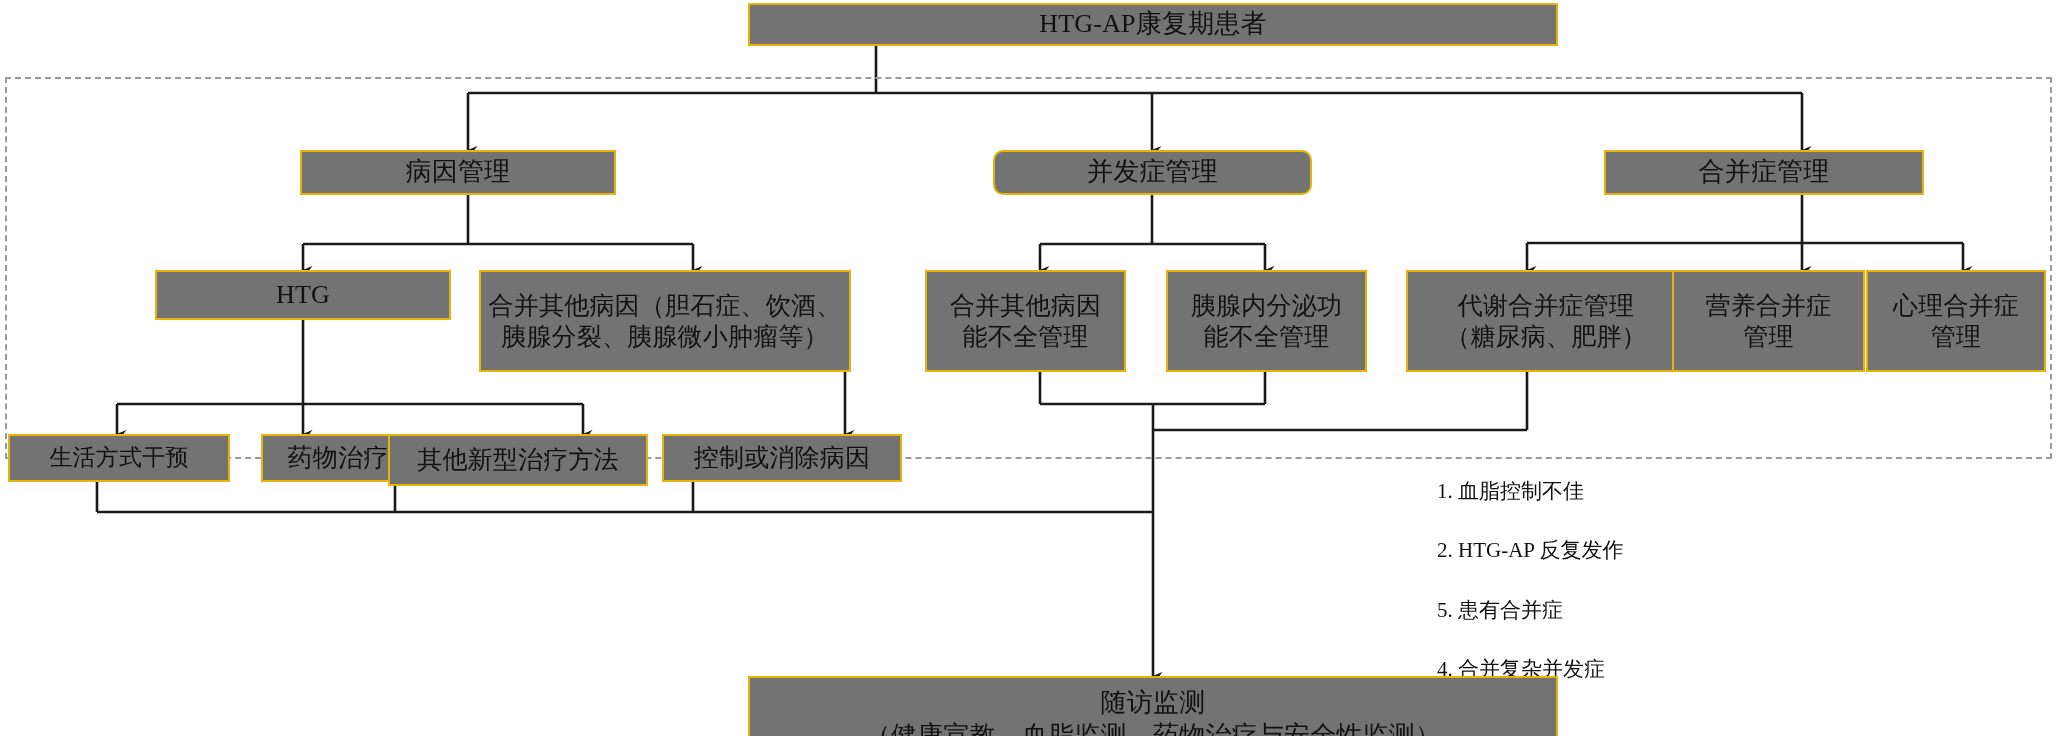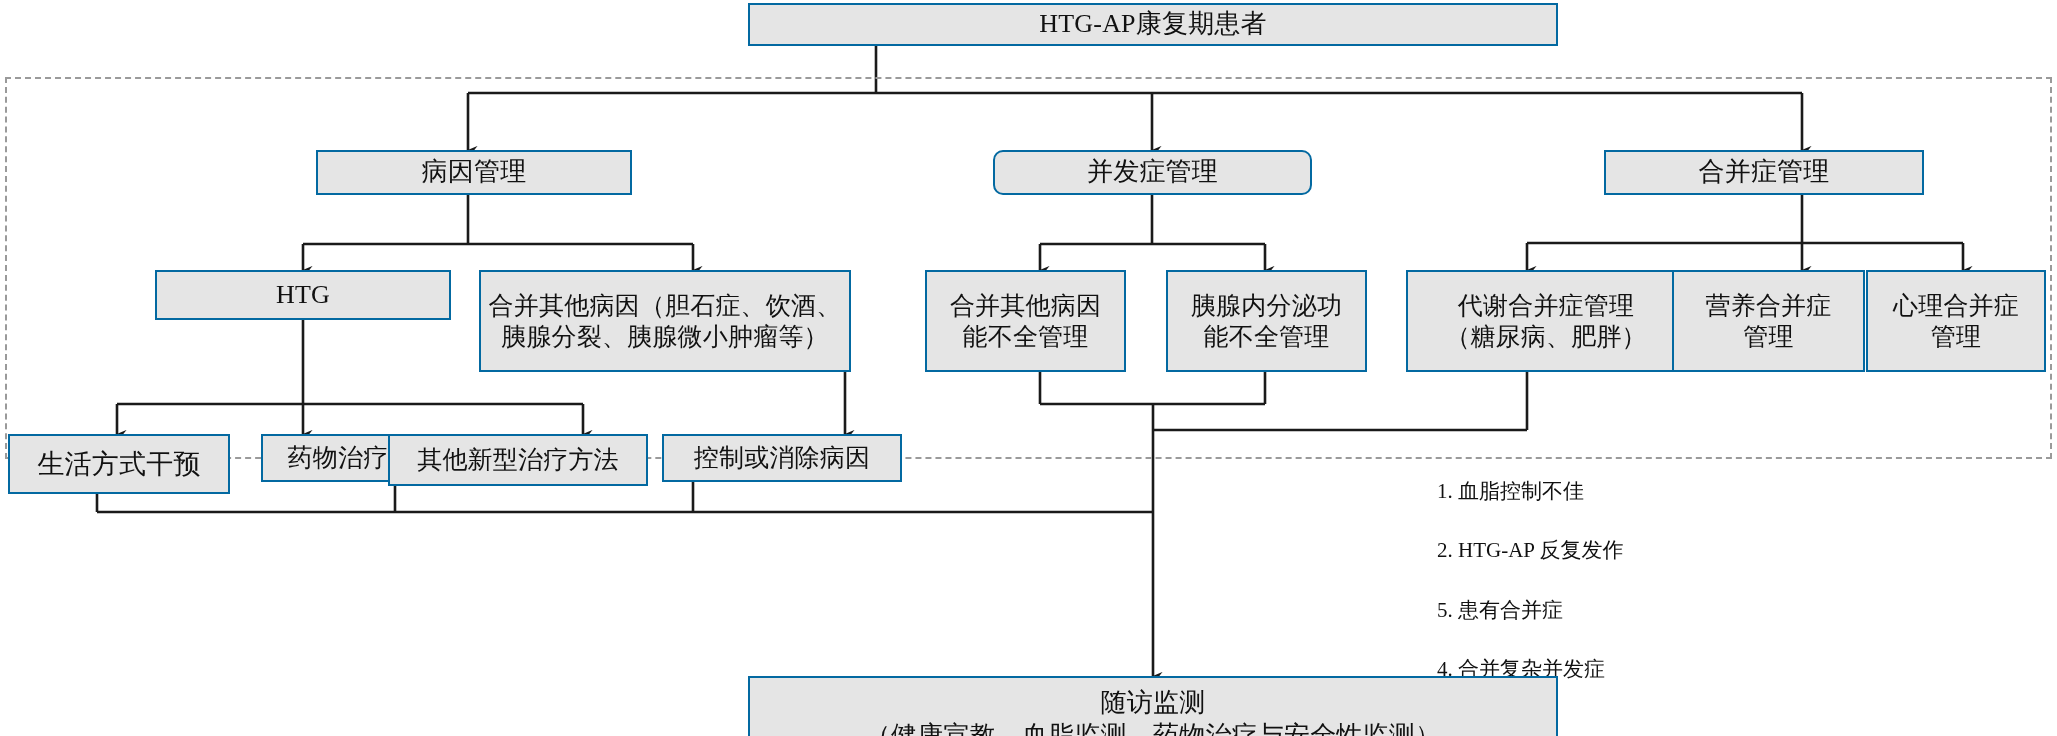--- a/index.html
+++ b/index.html
@@ -18,22 +18,22 @@
   svg#wires {
     position: absolute;
     left: 0; top: 0;
     width: 2057px;
     height: 736px;
     pointer-events: none;
   }
   .node {
     position: absolute;
     box-sizing: border-box;
-    border: 2px solid #0369a1;
-    background: #e5e5e5;
+    border: 2px solid #eab308;
+    background: #737373;
     display: flex;
     align-items: center;
     justify-content: center;
     text-align: center;
     color: #111111;
     line-height: 1.26;
     white-space: pre-line;
     letter-spacing: 0.2px;
   }
   .dashed-region {
@@ -110,41 +110,41 @@
 
       <path d="M1527,372 L1527,430"></path>
       <path d="M1153,430 L1527,430"></path>
     </g>
   </svg>
 
   <div class="dashed-region" style="left:5px; top:77px; width:2047px; height:382px;"></div>
 
   <div class="node" style="left:748px; top:3px; width:810px; height:43px; font-size:26px;">HTG-AP康复期患者</div>
 
-  <div class="node" style="left:316px; top:150px; width:316px; height:45px; font-size:26px;">病因管理</div>
+  <div class="node" style="left:300px; top:150px; width:316px; height:45px; font-size:26px;">病因管理</div>
   <div class="node" style="left:993px; top:150px; width:319px; height:45px; font-size:26px;border-radius:10px;">并发症管理</div>
   <div class="node" style="left:1604px; top:150px; width:320px; height:45px; font-size:26px;">合并症管理</div>
 
   <div class="node" style="left:155px; top:270px; width:296px; height:50px; font-size:26px;">HTG</div>
   <div class="node" style="left:479px; top:270px; width:372px; height:102px; font-size:25px;">合并其他病因（胆石症、饮酒、
 胰腺分裂、胰腺微小肿瘤等）</div>
 
   <div class="node" style="left:925px; top:270px; width:201px; height:102px; font-size:25px;">合并其他病因
 能不全管理</div>
   <div class="node" style="left:1166px; top:270px; width:201px; height:102px; font-size:25px;">胰腺内分泌功
 能不全管理</div>
 
   <div class="node" style="left:1406px; top:270px; width:280px; height:102px; font-size:25px;">代谢合并症管理
 （糖尿病、肥胖）</div>
   <div class="node" style="left:1672px; top:270px; width:193px; height:102px; font-size:25px;">营养合并症
 管理</div>
   <div class="node" style="left:1866px; top:270px; width:180px; height:102px; font-size:25px;">心理合并症
 管理</div>
 
-  <div class="node" style="left:8px; top:434px; width:222px; height:60px; font-size:27px;">生活方式干预</div>
+  <div class="node" style="left:8px; top:434px; width:222px; height:48px; font-size:23px;">生活方式干预</div>
   <div class="node" style="left:232px; top:434px; width:154px; height:48px; font-size:25px;margin-left:29px;">药物治疗</div>
   <div class="node" style="left:388px; top:434px; width:260px; height:52px; font-size:25px;">其他新型治疗方法</div>
   <div class="node" style="left:662px; top:434px; width:240px; height:48px; font-size:25px;">控制或消除病因</div>
 
   <div class="note" style="left:1403px; top:422px; width:640px;">
     <div class="note-list">
       <div>1. 血脂控制不佳</div>
       <div>2. HTG-AP 反复发作</div>
       <div>5. 患有合并症</div>
       <div>4. 合并复杂并发症</div>

